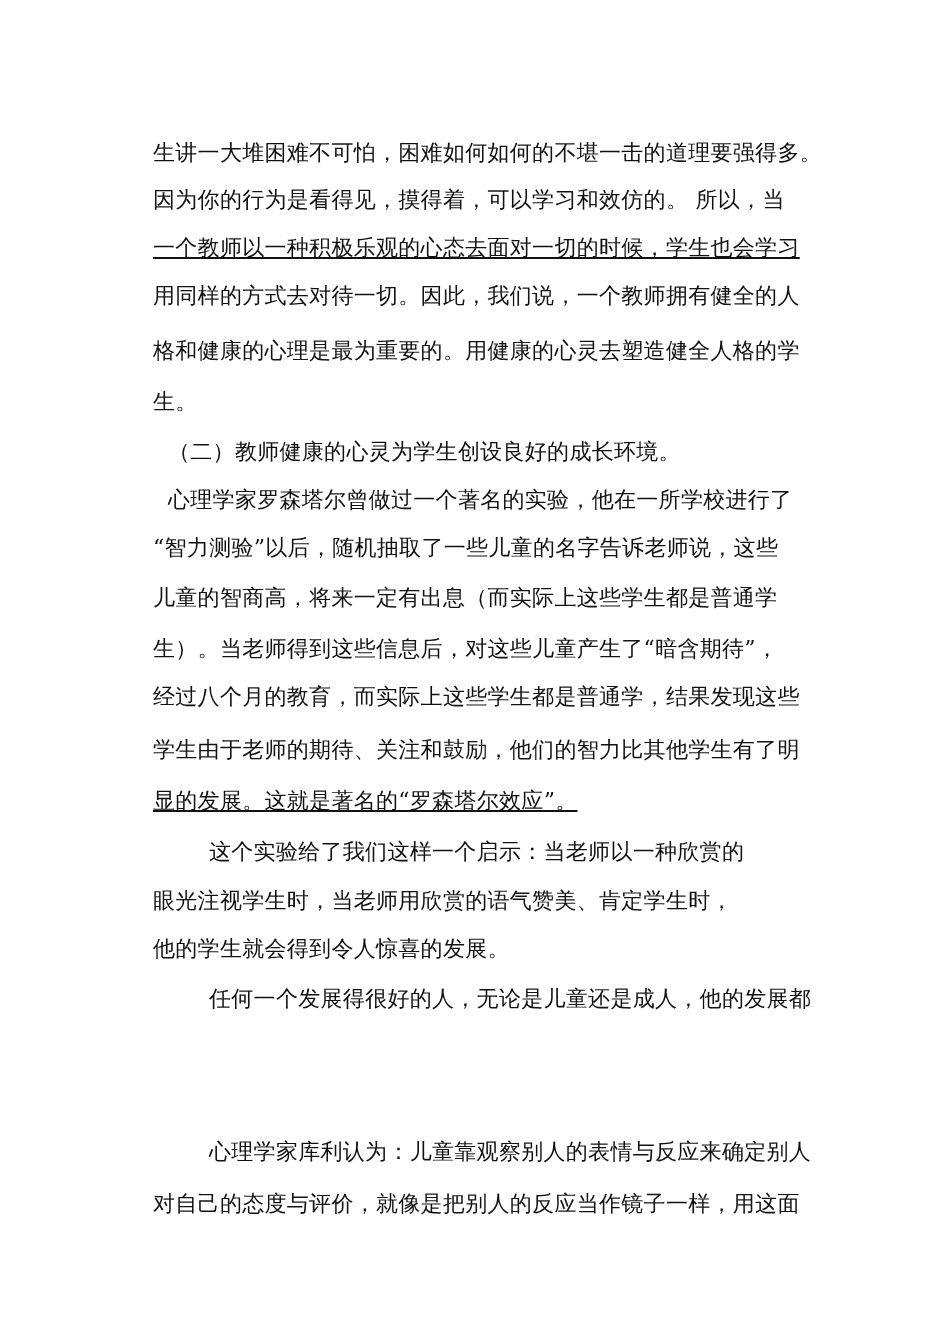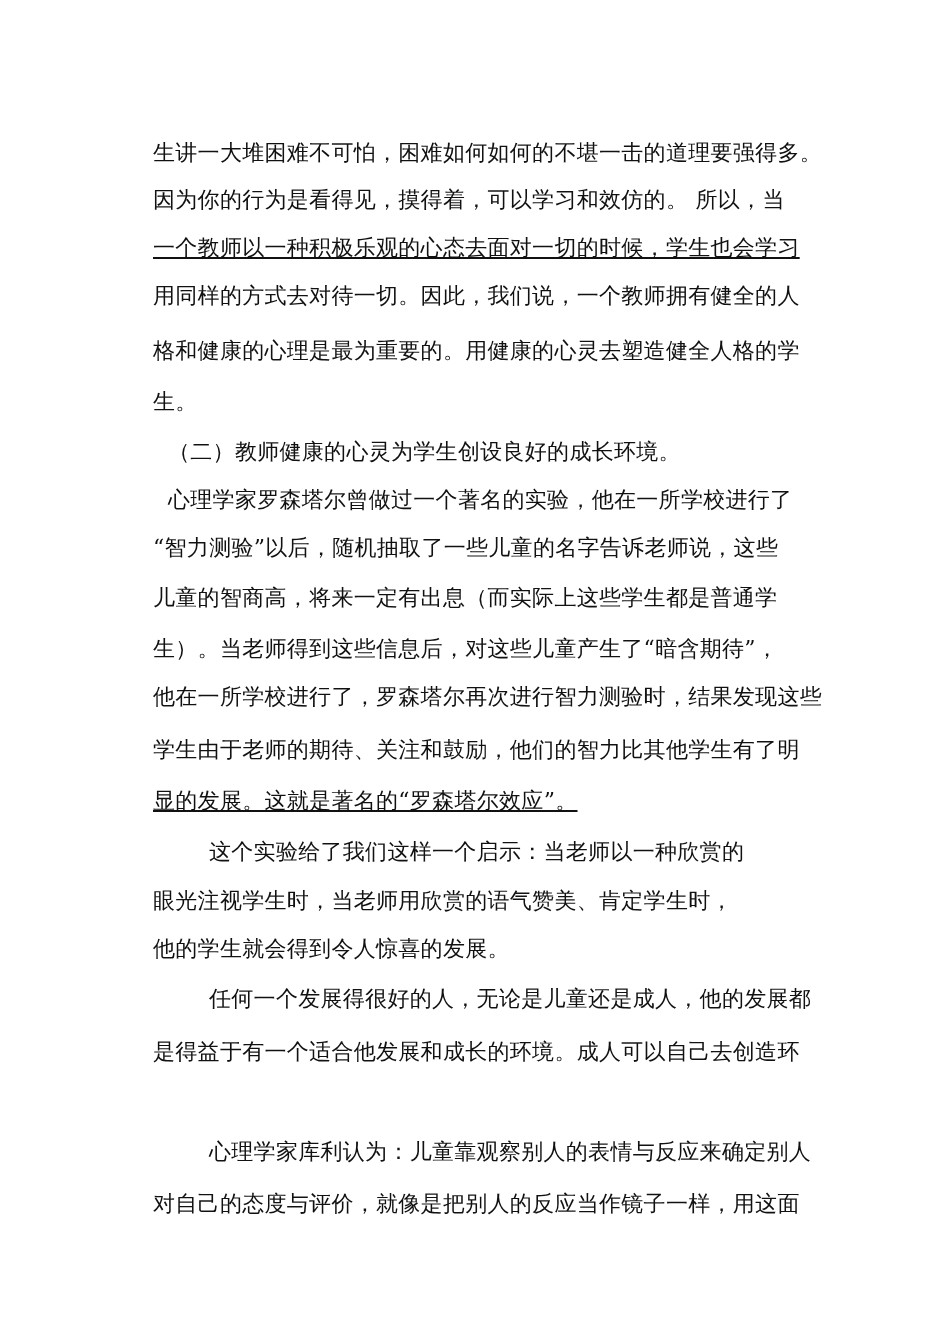--- a/index.html
+++ b/index.html
@@ -38,23 +38,22 @@
   <div class="line" style="left: 145px; top: 186px;">因为你的行为是看得见，摸得着，可以学习和效仿的。   所以，当</div>
   <div class="line" style="left: 145px; top: 234px; text-decoration: underline;">一个教师以一种积极乐观的心态去面对一切的时候，学生也会学习</div>
   <div class="line" style="left: 145px; top: 282px;">用同样的方式去对待一切。因此，我们说，一个教师拥有健全的人</div>
   <div class="line" style="left: 145px; top: 337px;">格和健康的心理是最为重要的。用健康的心灵去塑造健全人格的学</div>
   <div class="line" style="left: 145px; top: 388px;">生。</div>
   <div class="line" style="left: 160px; top: 438px;">（二）教师健康的心灵为学生创设良好的成长环境。</div>
   <div class="line" style="left: 160px; top: 486px;">心理学家罗森塔尔曾做过一个著名的实验，他在一所学校进行了</div>
   <div class="line" style="left: 145px; top: 534px;">“智力测验”以后，随机抽取了一些儿童的名字告诉老师说，这些</div>
   <div class="line" style="left: 145px; top: 584px;">儿童的智商高，将来一定有出息（而实际上这些学生都是普通学</div>
   <div class="line" style="left: 145px; top: 635px;">生）。当老师得到这些信息后，对这些儿童产生了“暗含期待”，</div>
-  <div class="line" style="left: 145px; top: 683px;">他在一所学校进行了，罗森塔尔再次进行智力测验时，结果发现这些</div>
+  <div class="line" style="left: 145px; top: 683px;">经过八个月的教育，而实际上这些学生都是普通学，结果发现这些</div>
   <div class="line" style="left: 145px; top: 736px;">学生由于老师的期待、关注和鼓励，他们的智力比其他学生有了明</div>
   <div class="line" style="left: 145px; top: 787px; text-decoration: underline;">显的发展。这就是著名的“罗森塔尔效应”。</div>
   <div class="line" style="left: 201px; top: 838px;">这个实验给了我们这样一个启示：当老师以一种欣赏的</div>
   <div class="line" style="left: 145px; top: 935px;">他的学生就会得到令人惊喜的发展。</div>
   <div class="line" style="left: 145px; top: 887px;">眼光注视学生时，当老师用欣赏的语气赞美、肯定学生时，</div>
   <div class="line" style="left: 201px; top: 985px;">任何一个发展得很好的人，无论是儿童还是成人，他的发展都</div>
-  <div class="line" style="left: 145px; top: 1038px;">是得益于有一个适合他发展和成长的环境。成人可以自己去创造环</div>
   <div class="line" style="left: 201px; top: 1138px;">心理学家库利认为：儿童靠观察别人的表情与反应来确定别人</div>
   <div class="line" style="left: 145px; top: 1190px;">对自己的态度与评价，就像是把别人的反应当作镜子一样，用这面</div>
 </div>
 
 </body></html>

